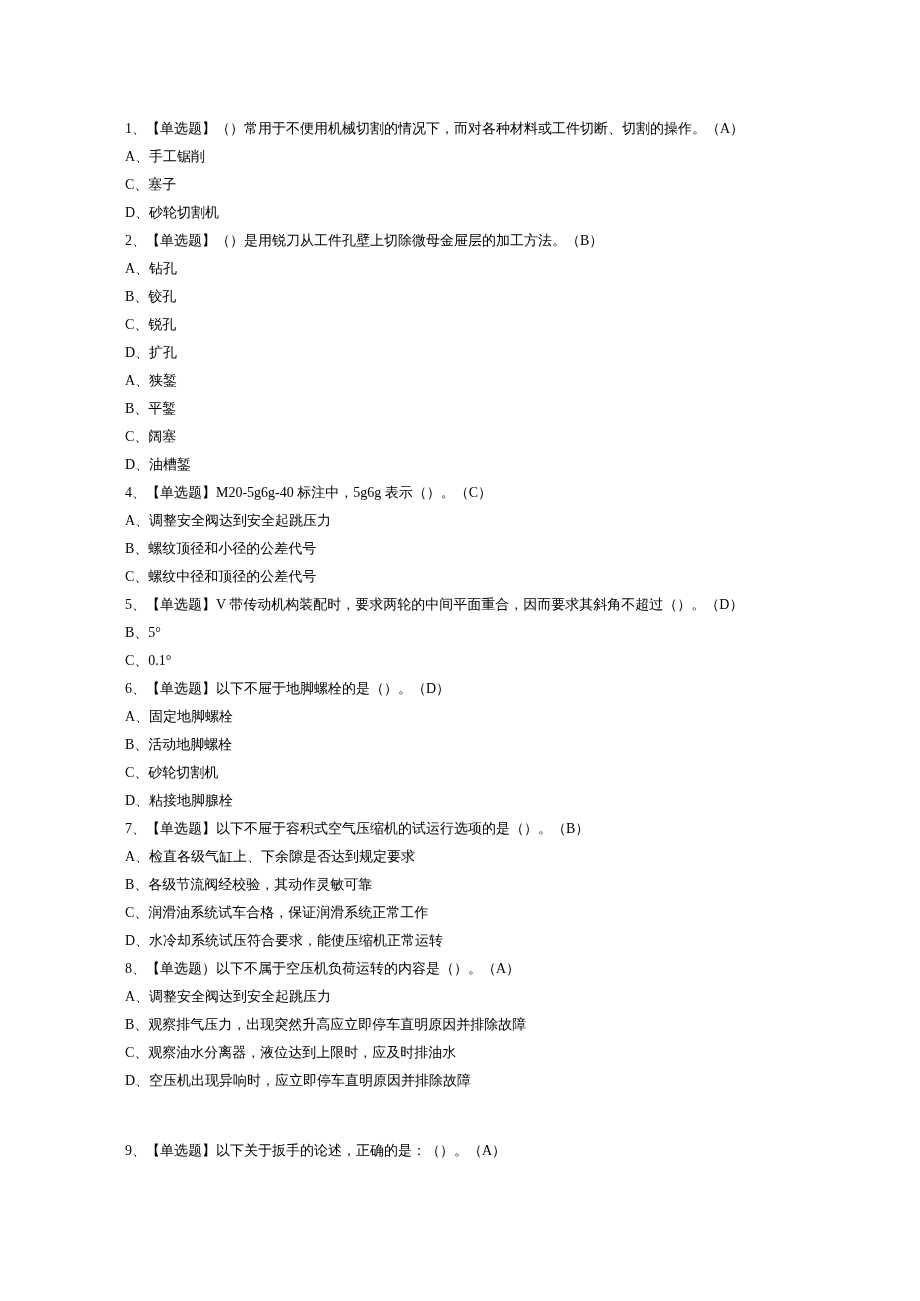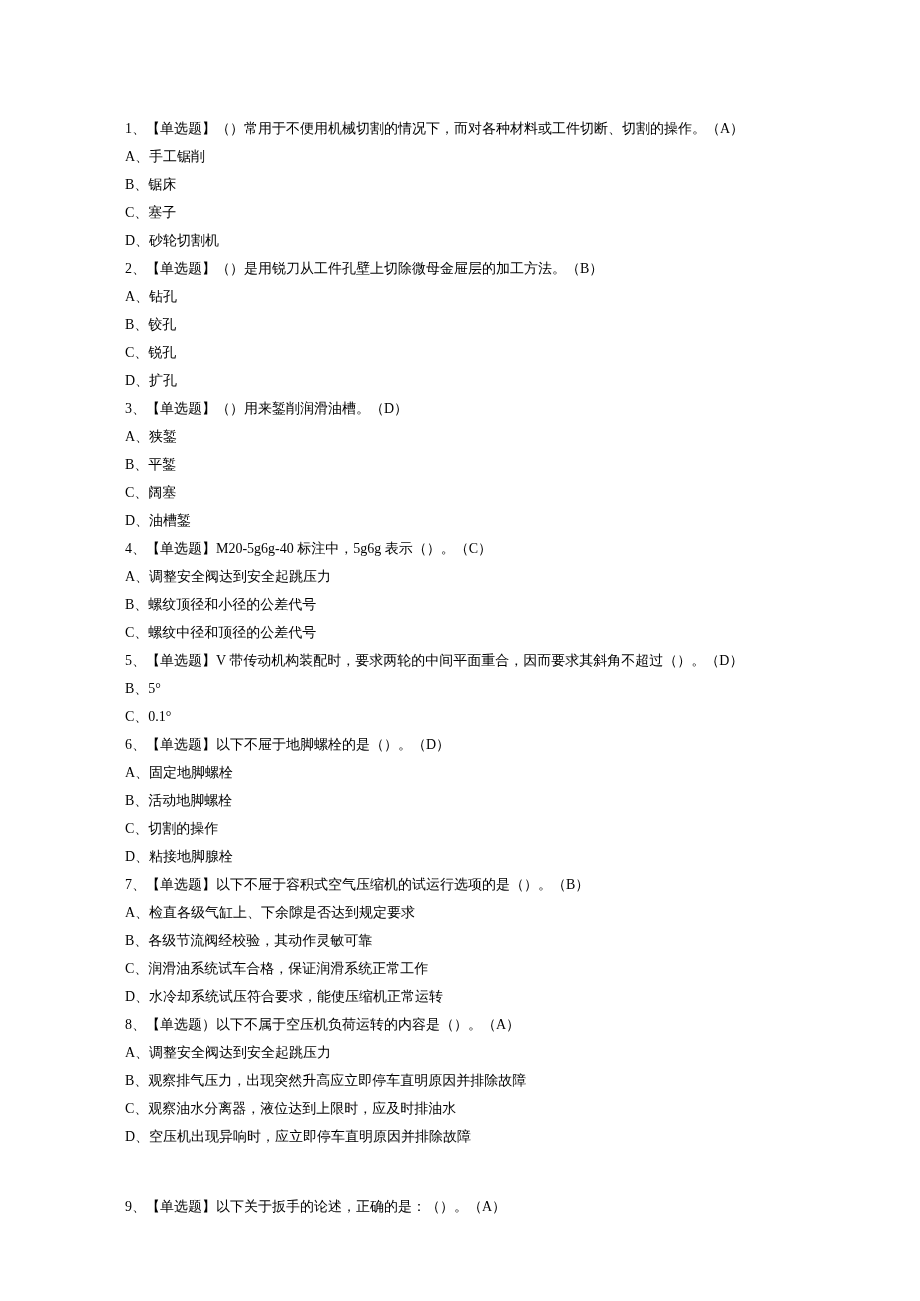--- a/index.html
+++ b/index.html
@@ -25,49 +25,47 @@
     height: 42px;
   }
 </style>
 </head>
 <body>
 
 <div class="page">
 
   <div class="line">1、【单选题】（）常用于不便用机械切割的情况下，而对各种材料或工件切断、切割的操作。（A）</div>
   <div class="line">A、手工锯削</div>
-  <div class="line">B、锯床</div>
   <div class="line">C、塞子</div>
   <div class="line">D、砂轮切割机</div>
 
   <div class="line">2、【单选题】（）是用锐刀从工件孔壁上切除微母金屉层的加工方法。（B）</div>
   <div class="line">A、钻孔</div>
   <div class="line">B、铰孔</div>
   <div class="line">C、锐孔</div>
   <div class="line">D、扩孔</div>
 
-  <div class="line">3、【单选题】（）用来錾削润滑油槽。（D）</div>
   <div class="line">A、狭錾</div>
   <div class="line">B、平錾</div>
   <div class="line">C、阔塞</div>
   <div class="line">D、油槽錾</div>
 
   <div class="line">4、【单选题】M20-5g6g-40 标注中，5g6g 表示（）。（C）</div>
   <div class="line">A、调整安全阀达到安全起跳压力</div>
   <div class="line">B、螺纹顶径和小径的公差代号</div>
   <div class="line">C、螺纹中径和顶径的公差代号</div>
 
   <div class="line">5、【单选题】V 带传动机构装配时，要求两轮的中间平面重合，因而要求其斜角不超过（）。（D）</div>
   <div class="line">B、5°</div>
   <div class="line">C、0.1°</div>
 
   <div class="line">6、【单选题】以下不屉于地脚螺栓的是（）。（D）</div>
   <div class="line">A、固定地脚螺栓</div>
   <div class="line">B、活动地脚螺栓</div>
-  <div class="line">C、切割的操作</div>
+  <div class="line">C、砂轮切割机</div>
   <div class="line">D、粘接地脚腺栓</div>
 
   <div class="line">7、【单选题】以下不屉于容积式空气压缩机的试运行选项的是（）。（B）</div>
   <div class="line">A、检直各级气缸上、下余隙是否达到规定要求</div>
   <div class="line">B、各级节流阀经校验，其动作灵敏可靠</div>
   <div class="line">C、润滑油系统试车合格，保证润滑系统正常工作</div>
   <div class="line">D、水冷却系统试压符合要求，能使压缩机正常运转</div>
 
   <div class="line">8、【单选题）以下不属于空压机负荷运转的内容是（）。（A）</div>
   <div class="line">A、调整安全阀达到安全起跳压力</div>

